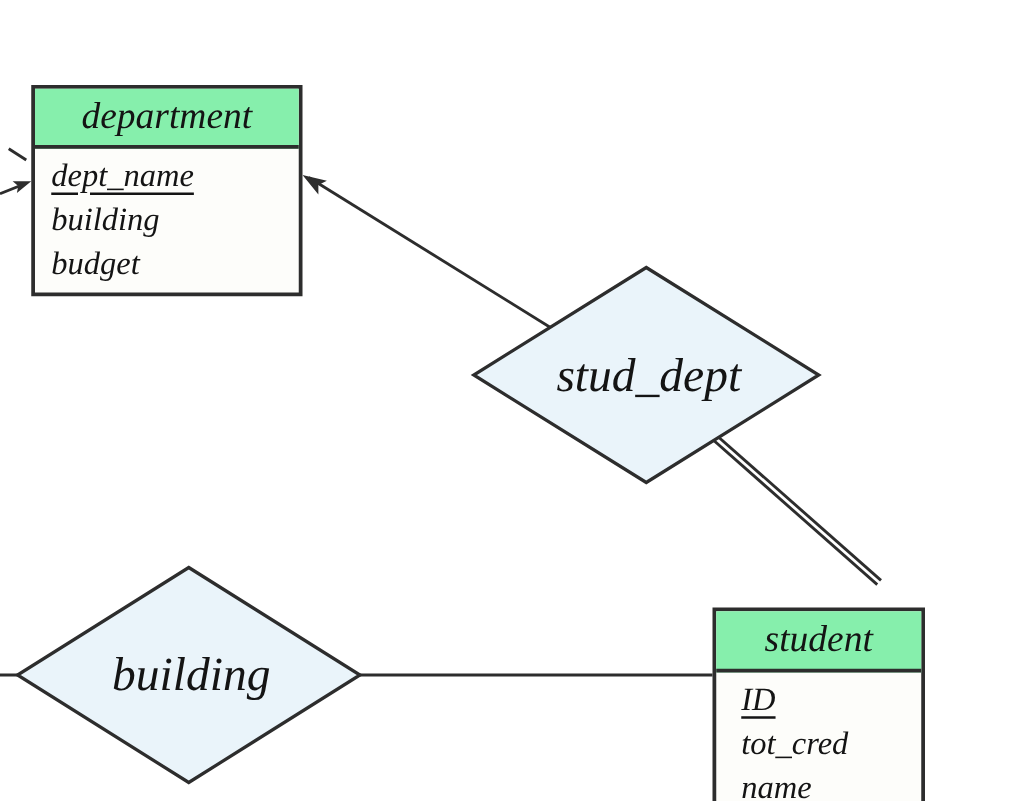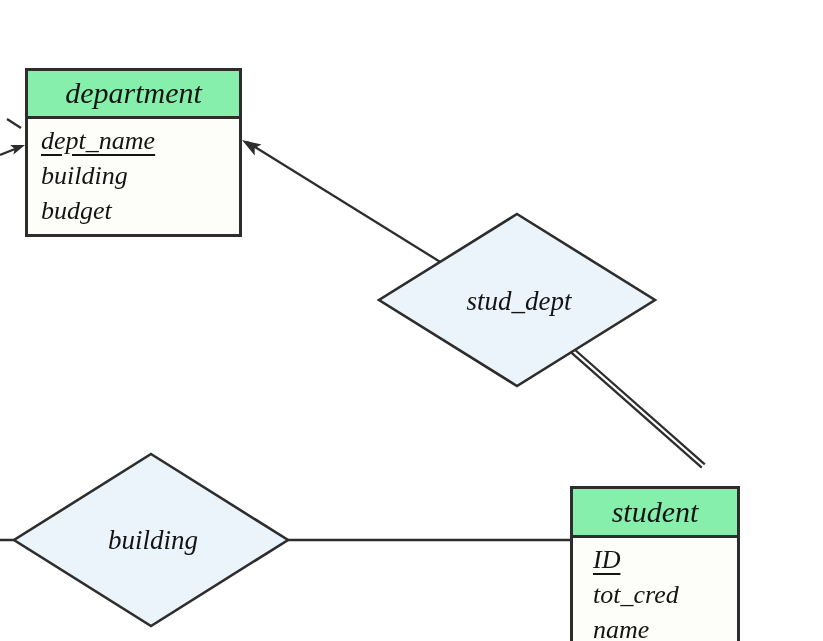--- a/index.html
+++ b/index.html
@@ -65,21 +65,21 @@
   .entity-student .entity-attrs { padding-left: 20px; }
   .attr-key {
     text-decoration: underline;
     text-decoration-thickness: 2px;
     text-underline-offset: 5px;
   }
   .rel-label {
     position: absolute;
     transform: translate(-50%, -50%);
     font-style: italic;
-    font-size: 27px;
+    font-size: 38px;
     white-space: nowrap;
   }
 </style>
 </head>
 <body>
 
 <div class="stage">
 
   <svg class="wires" viewBox="0 0 823 641">
 

